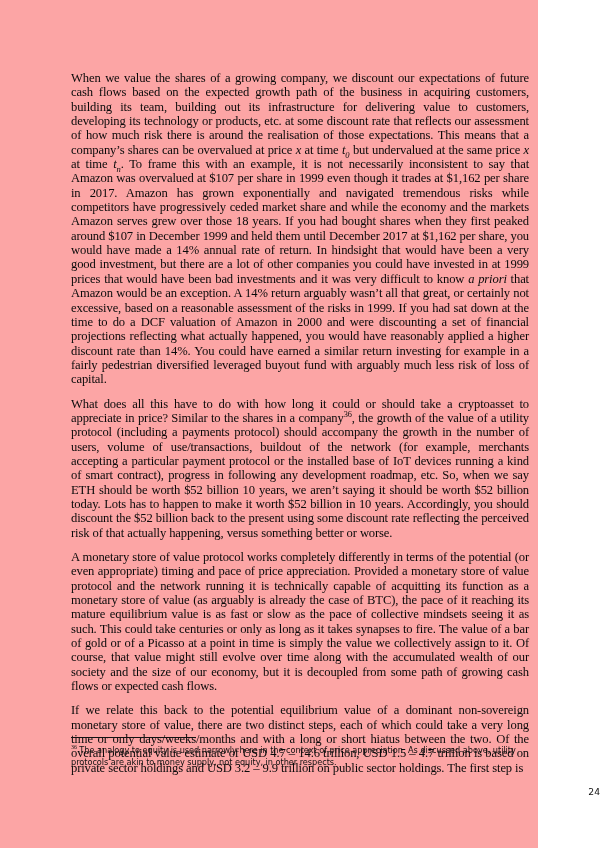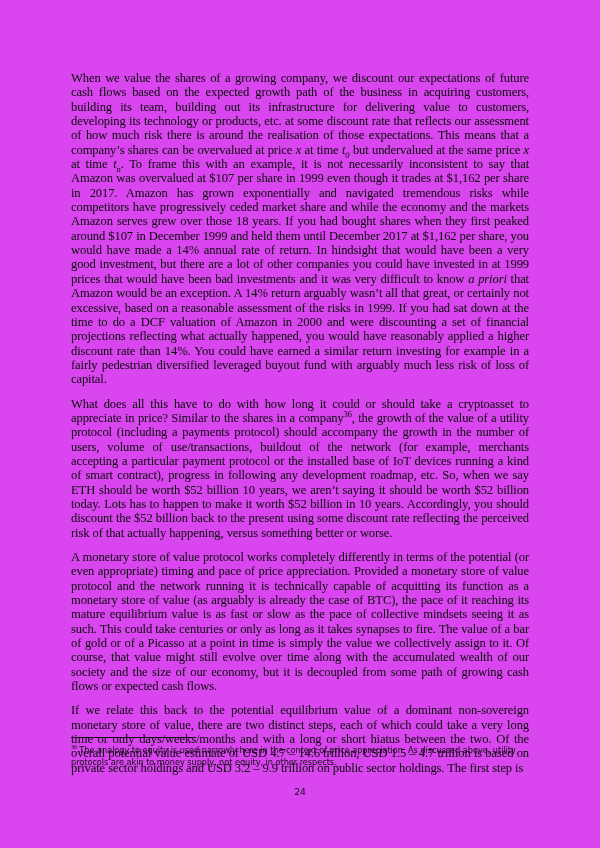--- a/index.html
+++ b/index.html
@@ -13,23 +13,24 @@
     position: relative;
     overflow: hidden;
     font-family: "Liberation Serif", "DejaVu Serif", serif;
     color: #0a0a0a;
     -webkit-font-smoothing: antialiased;
   }
   .page {
     position: absolute;
     left: 0;
     top: 0;
-    width: 600px;
+    width: 508px;
     height: 848px;
-    background: #d946ef;
+    background: #fca5a5;
+    padding-left: 30px;
   }
   .body-block {
     position: absolute;
     left: 71px;
     top: 71px;
     width: 458px;
   }
   p.para {
     margin: 0 0 10px 0;
     font-size: 12.6px;
@@ -79,21 +80,21 @@
     letter-spacing: -0.005em;
   }
   .footnote-text sup {
     font-size: 0.72em;
   }
   .page-number {
     position: absolute;
     left: 0;
     top: 786px;
     width: 600px;
-    text-align: center;
+    text-align: right;
     font-family: "DejaVu Sans", "Liberation Sans", sans-serif;
     font-size: 9.2px;
     color: #121212;
   }
 </style>
 </head>
 <body>
 
 <div class="page">
 

